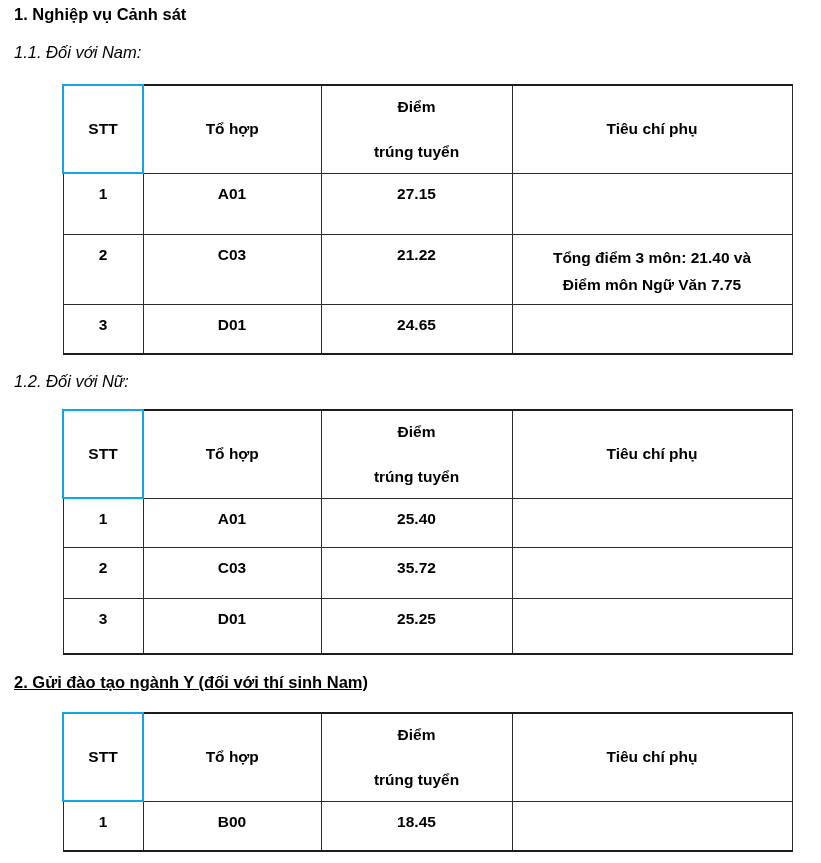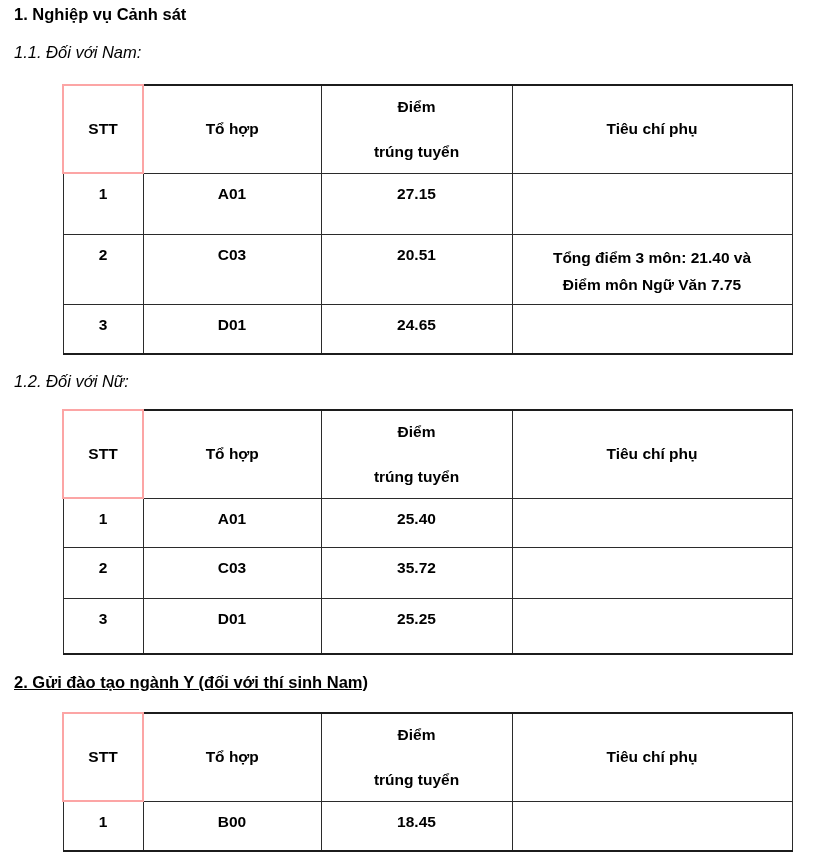--- a/index.html
+++ b/index.html
@@ -54,21 +54,21 @@
     font-size: 15.5px;
     font-weight: bold;
     text-align: center;
     padding: 0;
   }
   .score-table th {
     vertical-align: middle;
     height: 86px;
   }
   .score-table th.stt-head {
-    border: 2px solid #fca5a5;
+    border: 2px solid #0ea5e9;
   }
   .score-table .diem-line { display: block; line-height: 20px; }
   .score-table .diem-line + .diem-line { margin-top: 25px; }
 
   .score-table td {
     vertical-align: top;
     padding-top: 11px;
   }
   tr.rh61 { height: 61px; }
   tr.rh70 { height: 70px; }
@@ -109,21 +109,21 @@
     <tbody>
       <tr class="rh61">
         <td>1</td>
         <td>A01</td>
         <td>27.15</td>
         <td class="tieuchi-cell"></td>
       </tr>
       <tr class="rh70">
         <td>2</td>
         <td>C03</td>
-        <td>20.51</td>
+        <td>21.22</td>
         <td class="tieuchi-cell">
           <span class="note-line">Tổng điểm 3 môn: 21.40 và</span>
           <span class="note-line">Điểm môn Ngữ Văn 7.75</span>
         </td>
       </tr>
       <tr class="rh50">
         <td>3</td>
         <td>D01</td>
         <td>24.65</td>
         <td class="tieuchi-cell"></td>

